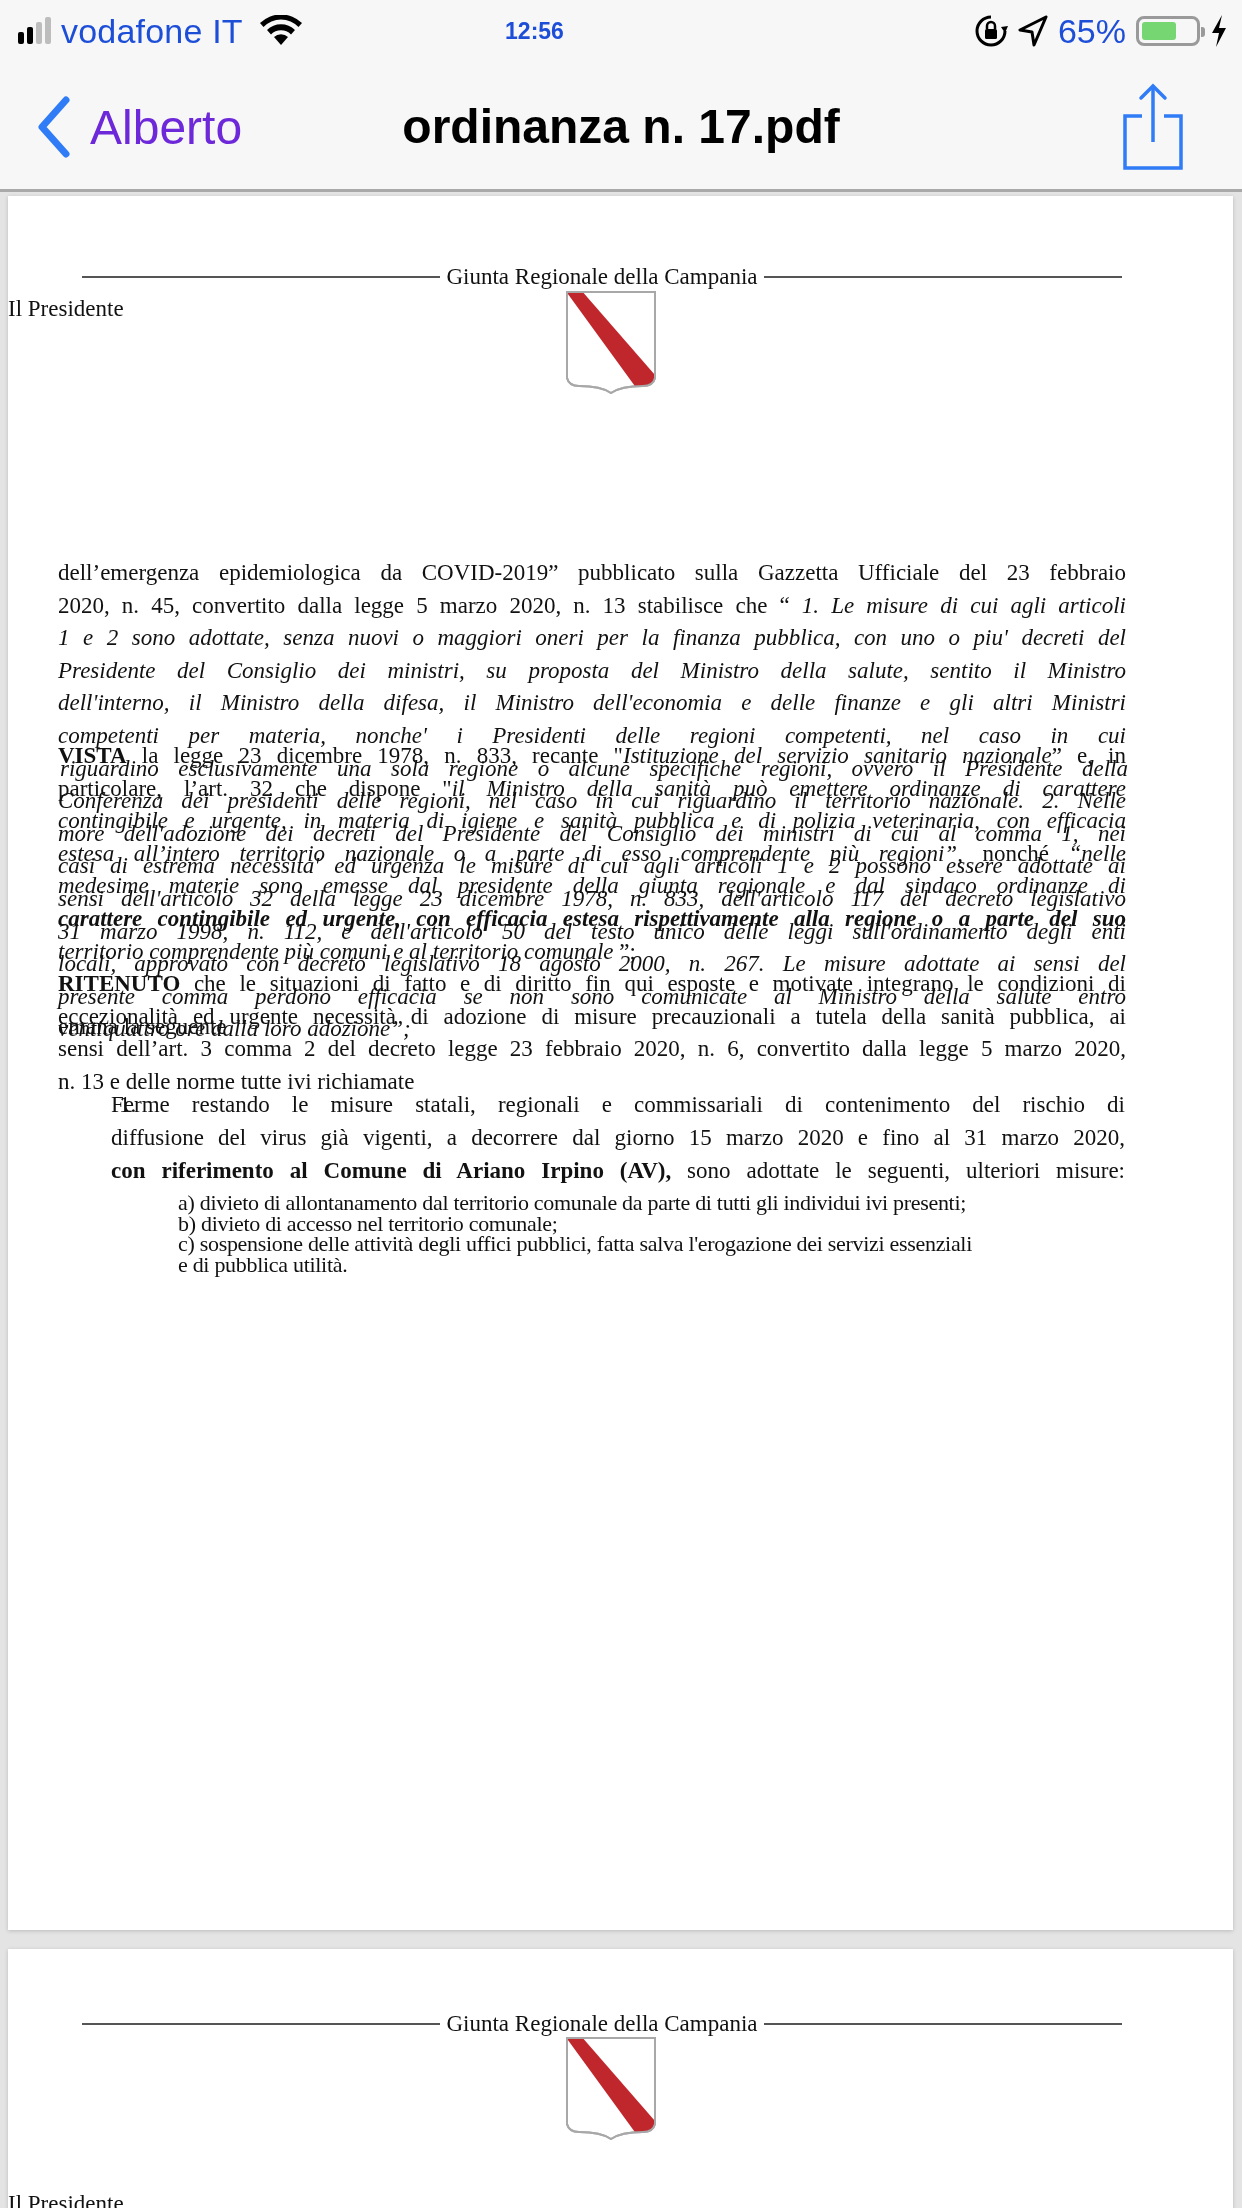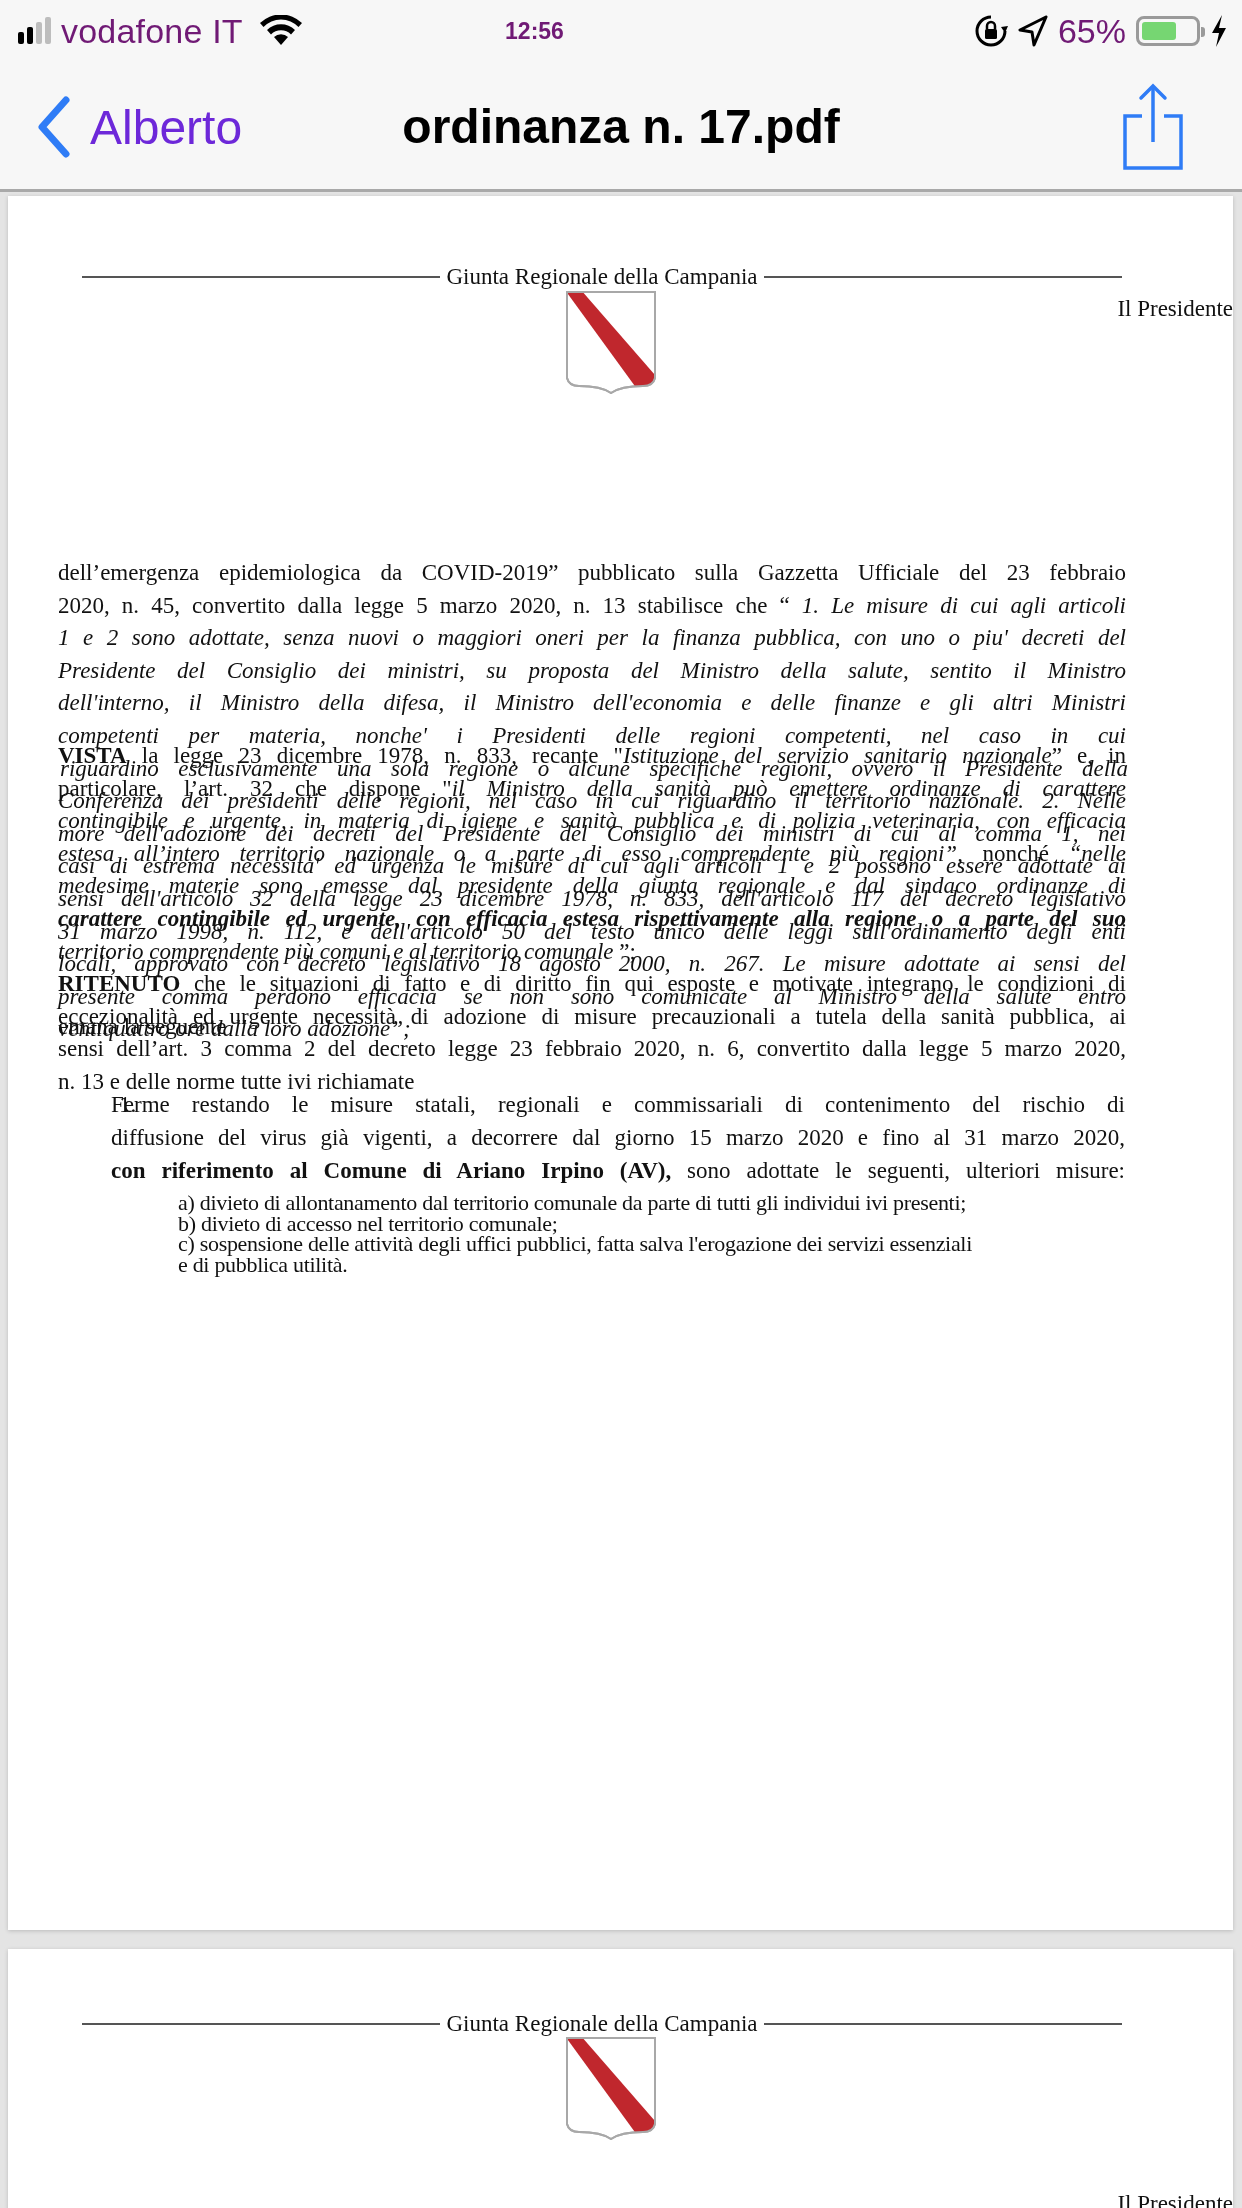--- a/index.html
+++ b/index.html
@@ -4,21 +4,21 @@
 <style>
   html, body { margin: 0; padding: 0; }
   body {
     width: 1242px; height: 2208px; overflow: hidden; position: relative;
     background: #e4e4e4;
     font-family: "Liberation Sans", sans-serif;
   }
   
   .statusbar {
     position: absolute; left: 0; top: 0; width: 1242px; height: 62px;
-    background: #f7f7f7; color: #701a75;
+    background: #f7f7f7; color: #1d4ed8;
   }
   .sb-left { position: absolute; left: 18px; top: 10px; height: 42px; display: flex; align-items: center; }
   .signal { display: flex; align-items: flex-end; height: 26px; margin-right: 10px; gap: 3px; }
   .signal span { width: 6px; border-radius: 2px; display: block; }
   .carrier { font-size: 34px; letter-spacing: 0.2px; }
   .wifi { margin-left: 16px; width: 44px; height: 32px; }
   .sb-time { position: absolute; left: 0; width: 1069px; top: 10px; text-align: center; font-size: 23px; font-weight: bold; line-height: 42px; pointer-events: none; }
   .sb-right { position: absolute; right: 14px; top: 10px; height: 42px; display: flex; align-items: center; gap: 10px; }
   .battery-pct { font-size: 34px; }
   .battery { position: relative; width: 64px; height: 30px; border: 3px solid #9a9a9a; border-radius: 8px; box-sizing: border-box; }
@@ -42,21 +42,21 @@
     box-shadow: 0 1px 4px rgba(0,0,0,0.18);
   }
   .page1 { top: 196px; height: 1734px; }
   .page2 { top: 1949px; height: 300px; }
 
   .serif { font-family: "Liberation Serif", serif; color: #111; }
   .hdr-row { position: absolute; left: 74px; width: 1040px; display: flex; align-items: center; }
   .hdr-line { flex: 1; height: 2px; background: #555; }
   .hdr-text { font-size: 23px; padding: 0 6px; white-space: nowrap; }
   .shield { position: absolute; left: 557px; width: 92px; height: 104px; }
-  .presidente { position: absolute; left: 0; width: 1225px; text-align: right; font-size: 23px; }
+  .presidente { position: absolute; left: 0; width: 1225px; text-align: left; font-size: 23px; }
 
   .ln {
     position: absolute; font-size: 23px; line-height: 30px; white-space: nowrap;
     text-align: justify; text-align-last: justify;
   }
   .ln.last { text-align-last: left; }
   .it { font-style: italic; }
   .b { font-weight: bold; }
   .center { text-align: center; text-align-last: center; }
 </style>

